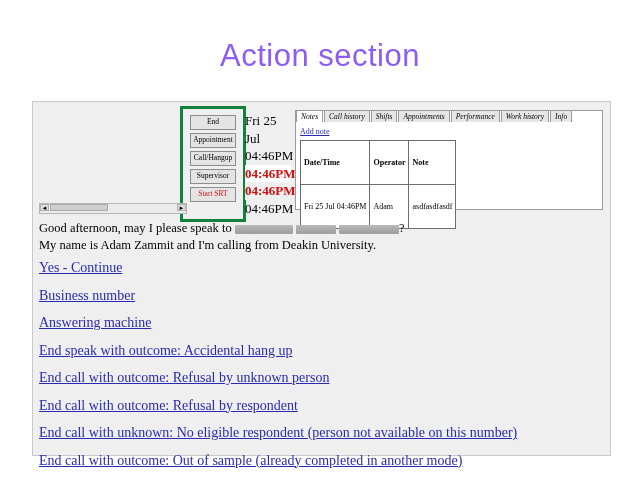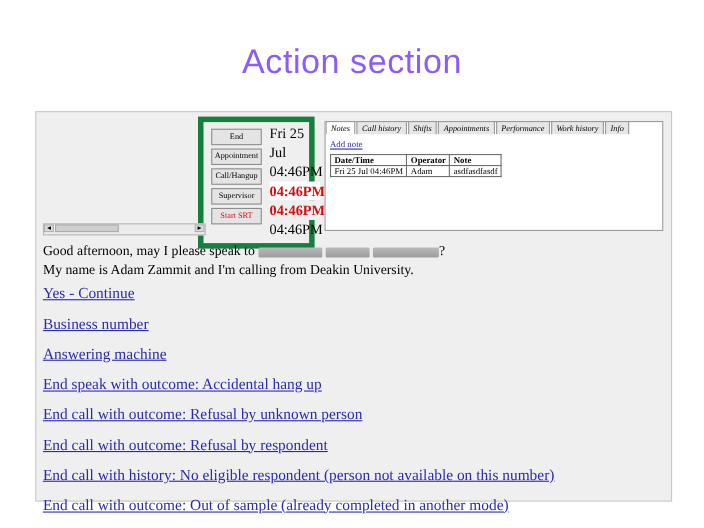--- a/index.html
+++ b/index.html
@@ -67,23 +67,22 @@
     cursor: pointer;
   }
 
   
   #action-box {
     position: absolute;
     left: 147px;
     top: 4px;
     width: 60px;
     height: 110px;
-    border: 5px solid #15803d;
+    border: 3px solid #15803d;
     background: transparent;
-    padding-left: 36px;
   }
   .act-btn {
     position: absolute;
     left: 7px;
     width: 44px;
     height: 13px;
     background: #e4e4e4;
     border: 1px solid #8d8d8d;
     font-family: "Liberation Serif", serif;
     font-size: 7.5px;
@@ -194,21 +193,21 @@
   }
   #notes-table {
     position: absolute;
     left: 4px;
     top: 29px;
     border-collapse: collapse;
     font-size: 8px;
   }
   #notes-table th, #notes-table td {
     border: 1px solid #6e6e6e;
-    padding: 0 3px;
+    padding: 17px 3px;
     font-weight: normal;
     text-align: left;
     white-space: nowrap;
     background: #ffffff;
   }
   #notes-table th { font-weight: bold; }
 
   
   #script {
     position: absolute;
@@ -311,18 +310,18 @@
       <div class="greeting">My name is Adam Zammit and I'm calling from Deakin University.</div>
     </div>
 
     <div id="links">
       <span class="script-link">Yes - Continue</span>
       <span class="script-link">Business number</span>
       <span class="script-link">Answering machine</span>
       <span class="script-link">End speak with outcome: Accidental hang up</span>
       <span class="script-link">End call with outcome: Refusal by unknown person</span>
       <span class="script-link">End call with outcome: Refusal by respondent</span>
-      <span class="script-link">End call with history: No eligible respondent (person not available on this number)</span>
+      <span class="script-link">End call with unknown: No eligible respondent (person not available on this number)</span>
       <span class="script-link">End call with outcome: Out of sample (already completed in another mode)</span>
     </div>
 
   </div>
 </div>
 
 </body></html>

